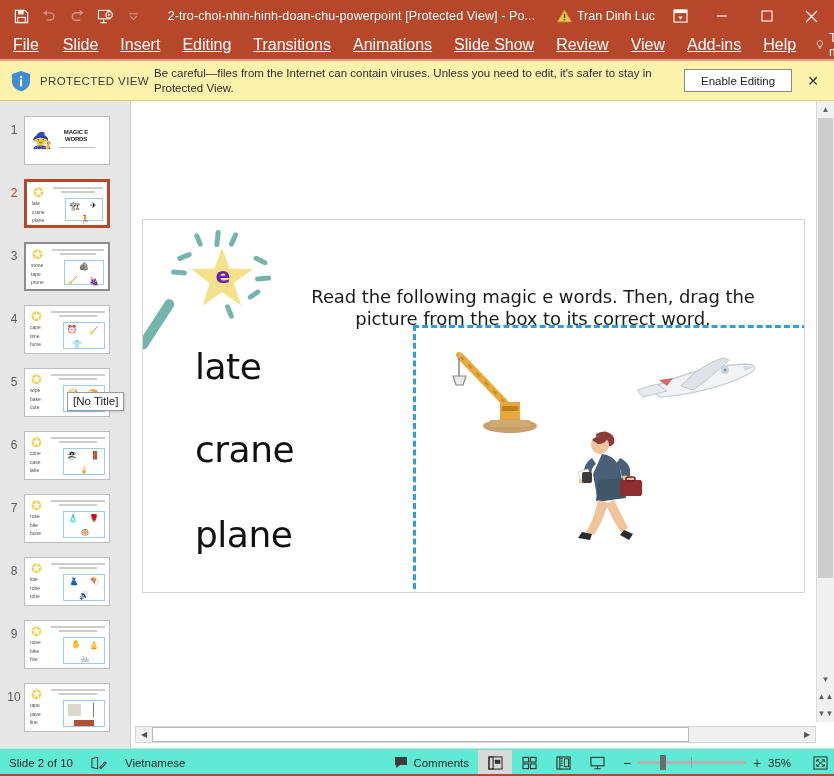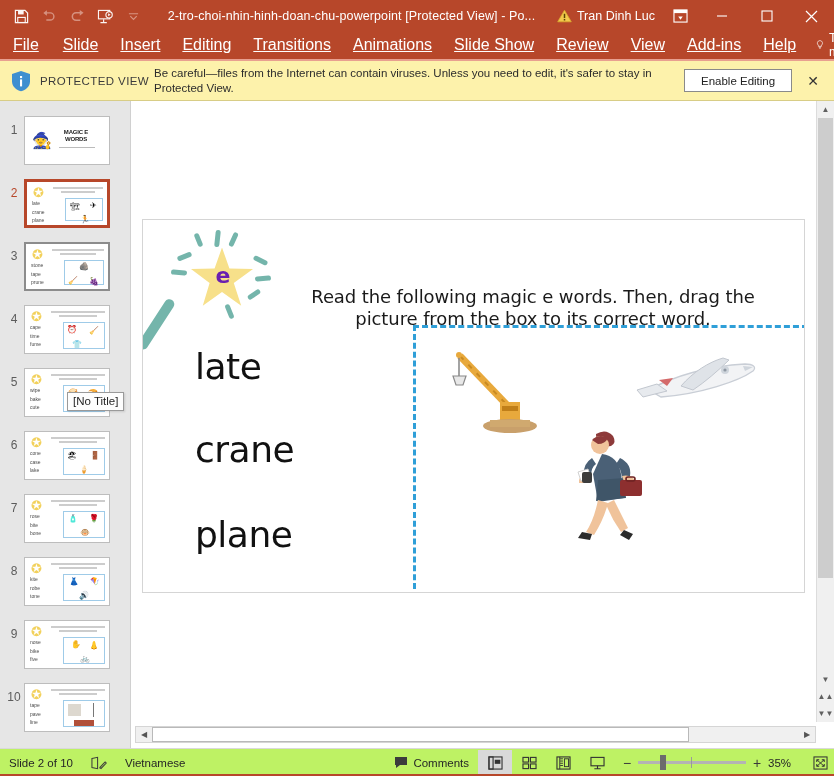--- a/index.html
+++ b/index.html
@@ -177,21 +177,21 @@
 
   
   .tooltip {
     position: absolute; left: 67px; top: 291px; background: #fdfdfd; border: 1px solid #9a9a9a;
     font-size: 11.5px; color: #1f1f1f; padding: 2px 5px 3px; z-index: 40; white-space: nowrap;
     box-shadow: 1px 1px 2px rgba(0,0,0,.13);
   }
 
   
   .statusbar {
-    flex: 0 0 28px; height: 28px; background: #bef264; border-top: 1px solid #d9d9d9;
+    flex: 0 0 28px; height: 28px; background: #5eead4; border-top: 1px solid #d9d9d9;
     display: flex; align-items: center; font-size: 11.5px; color: #262626; position: relative;
   }
   .sb-item { display: flex; align-items: center; gap: 5px; padding: 0 9px; height: 28px; cursor: pointer; white-space: nowrap;}
   .sb-item.static { cursor: default; }
   .sb-spacer { flex: 1; }
   .sb-views { display: flex; align-items: center; height: 28px; }
   .vbtn {
     width: 34px; height: 26px; display: flex; align-items: center; justify-content: center;
     cursor: pointer; color: #333;
   }

